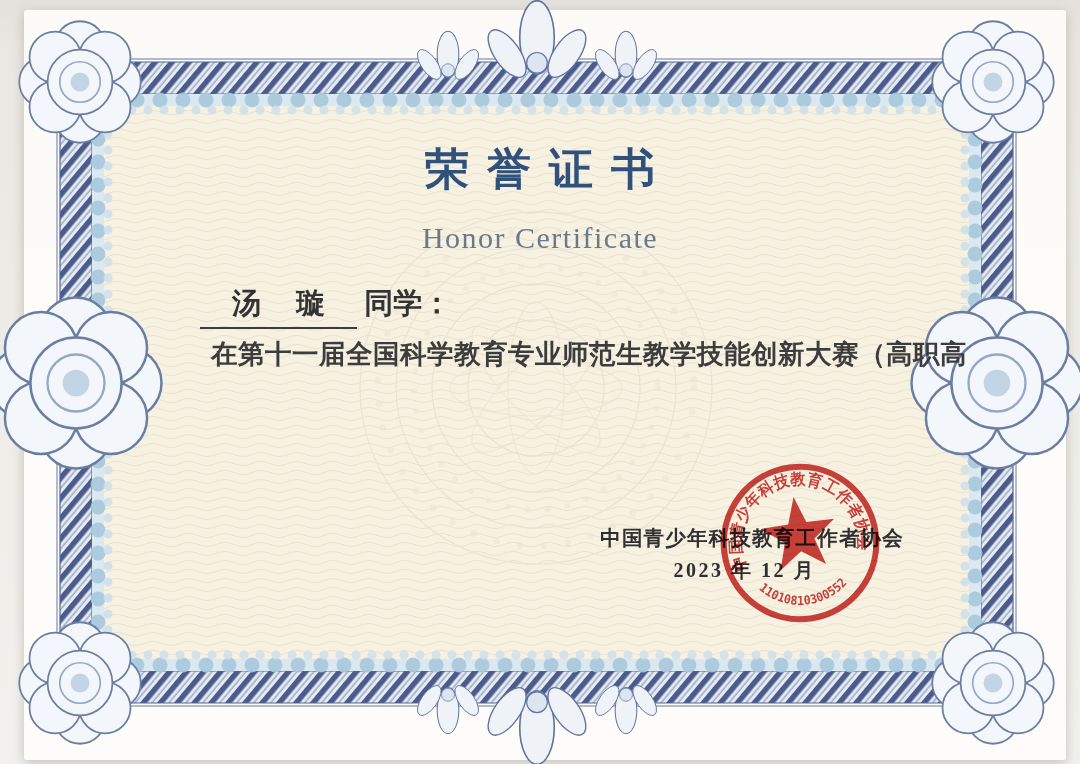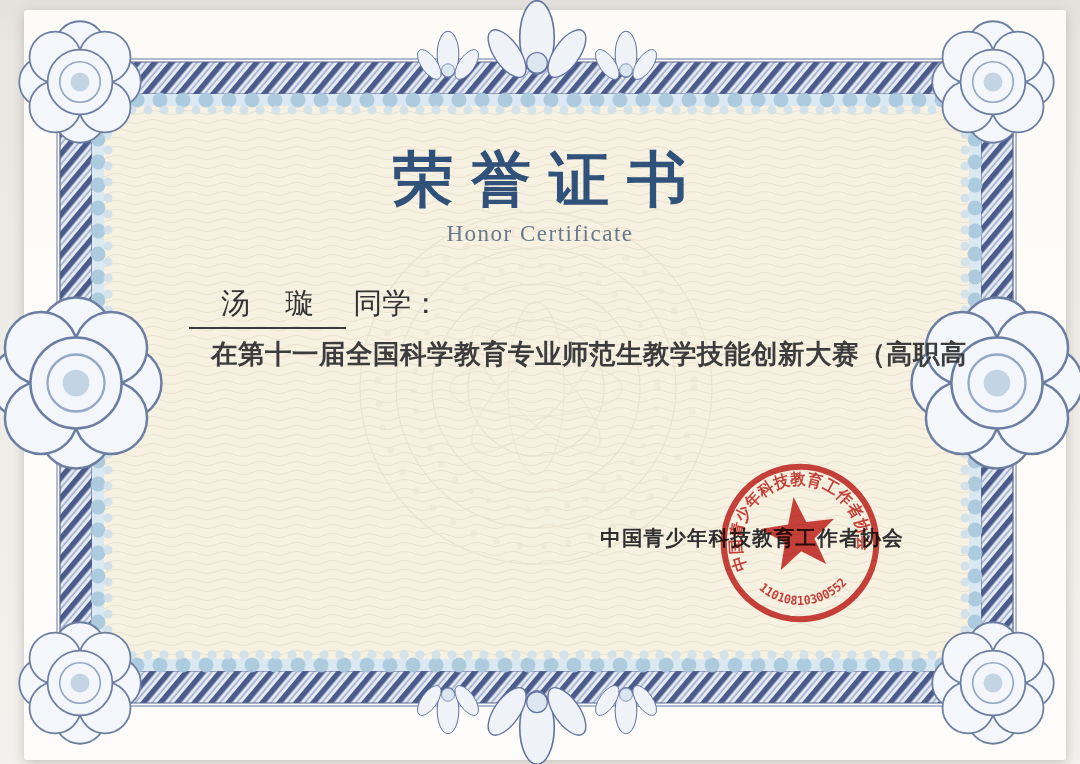--- a/index.html
+++ b/index.html
@@ -11,28 +11,28 @@
   .paper{
     position:absolute;left:24px;top:10px;right:14px;bottom:4px;
     background:linear-gradient(180deg,#fcfbf7,#fdfcfa);
     border-radius:3px;
     box-shadow:0 3px 12px rgba(110,104,92,.35);
   }
   .frame{position:absolute;left:0;top:0;width:1080px;height:764px;pointer-events:none;}
   .content{position:absolute;inset:0;z-index:2;}
   .title{
     position:absolute;top:140px;left:0;width:100%;margin:0;
-    text-align:center;font-size:60px;font-weight:700;
+    text-align:center;font-size:44px;font-weight:700;
     letter-spacing:18px;text-indent:18px;color:#30517a;
   }
   .subtitle{
     position:absolute;top:221px;left:0;width:100%;
-    text-align:center;font-size:23px;letter-spacing:1.5px;color:#67798a;
+    text-align:center;font-size:30px;letter-spacing:1.5px;color:#67798a;
   }
-  .name-row{position:absolute;top:284px;left:189px;font-size:29px;font-weight:400;color:#333;}
+  .name-row{position:absolute;top:284px;left:200px;font-size:29px;font-weight:700;color:#333;}
   .name{
     display:inline-block;min-width:94px;text-align:center;
     padding:0 18px 3px;border-bottom:2.5px solid #3c3c3c;
     letter-spacing:14px;text-indent:14px;white-space:pre;
   }
   .suffix{margin-left:7px;}
   .body-line{position:absolute;left:150px;right:116px;font-size:26.5px;font-weight:600;
     color:#3c3c3c;letter-spacing:.5px;white-space:nowrap;}
   .line1{top:336px;text-indent:61px;}
   .line2{top:381px;}
@@ -141,20 +141,21 @@
     <h1 class="title">荣誉证书</h1>
     <div class="subtitle">Honor Certificate</div>
 
     <div class="name-row">
       <span class="name">汤 璇</span><span class="suffix">同学：</span>
     </div>
 
     <div class="body-line line1">在第十一届全国科学教育专业师范生教学技能创新大赛（高职高</div>
 
     <div class="issuer">中国青少年科技教育工作者协会</div>
+    <div class="date">2023 年 12 月</div>
   </div>
 
   <svg class="seal" viewBox="0 0 200 200" xmlns="http://www.w3.org/2000/svg">
     <g transform="rotate(-8 100 100)" fill="#c8332e">
       <circle cx="100" cy="100" r="74" fill="none" stroke="#c8332e" stroke-width="6"></circle>
       <path id="sealTopArc" d="M46.4,119.5 A57,57 0 1 1 153.6,119.5" fill="none"></path>
       <path id="sealBottomArc" d="M52.7,137 A60,60 0 0 0 147.3,137" fill="none"></path>
       <text font-size="15.5" font-weight="700" letter-spacing="0.5" fill="#c8332e" font-family="Liberation Serif, DejaVu Serif, serif">
         <textPath href="#sealTopArc" startOffset="2" textLength="212" lengthAdjust="spacingAndGlyphs">中国青少年科技教育工作者协会</textPath>
       </text>

